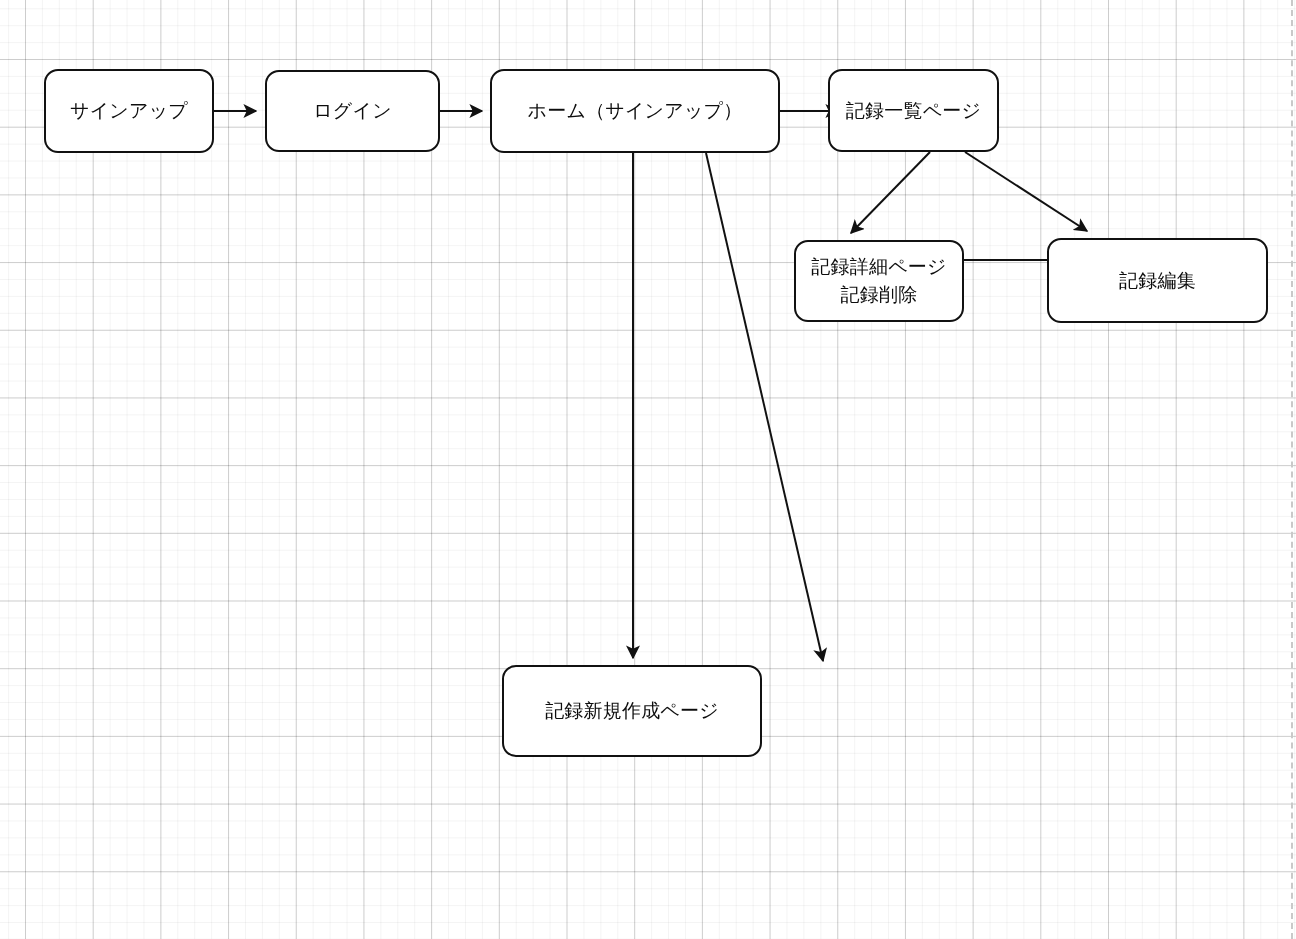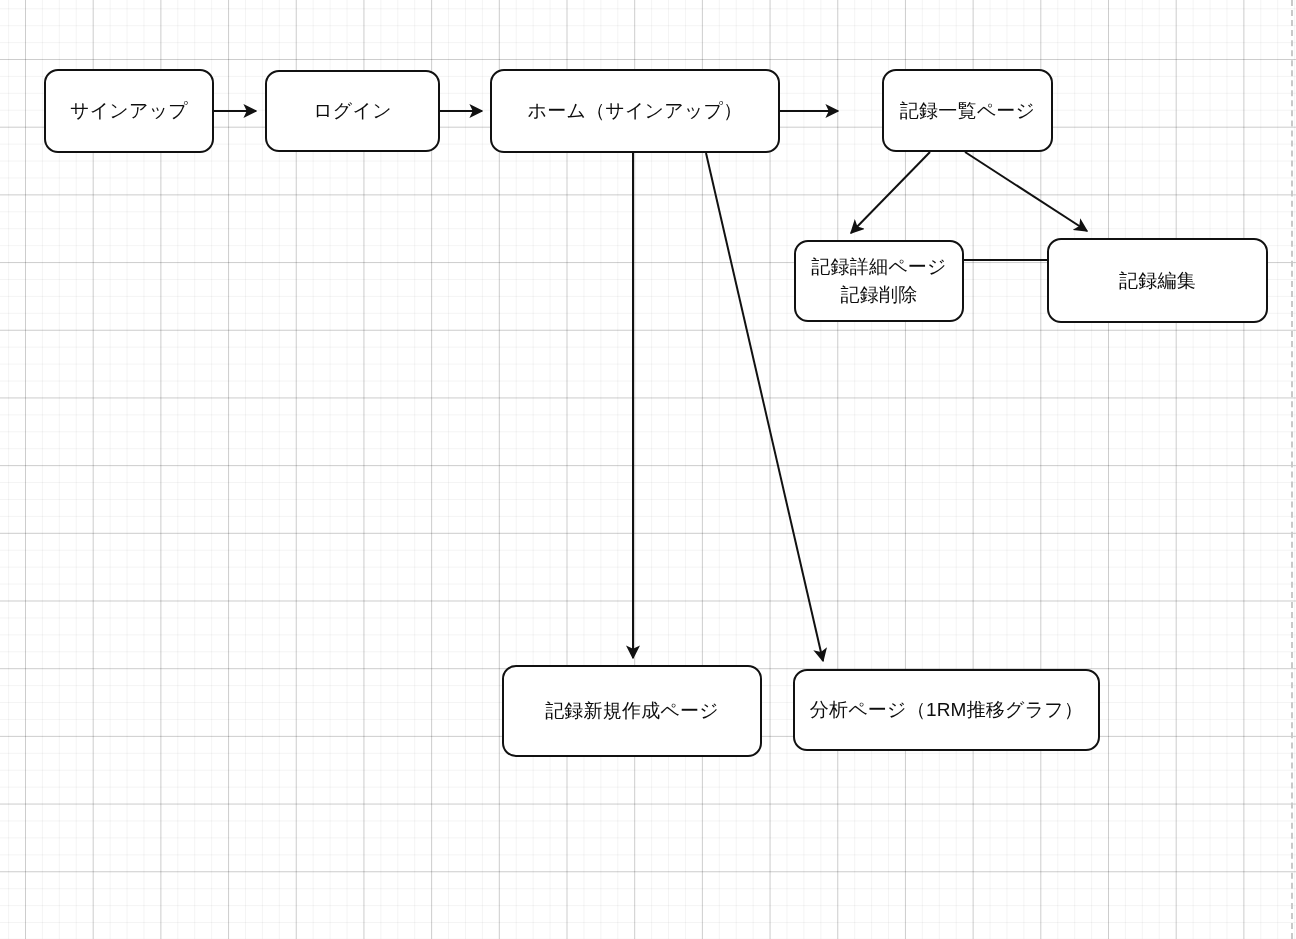--- a/index.html
+++ b/index.html
@@ -101,34 +101,31 @@
   </div>
 
   <div class="node" style="left:265px;top:70px;width:175px;height:82px">
     <span class="node-label">ログイン</span>
   </div>
 
   <div class="node" style="left:490px;top:69px;width:290px;height:84px">
     <span class="node-label">ホーム（サインアップ）</span>
   </div>
 
-  <div class="node" style="left:882px;top:69px;width:171px;height:83px">
+  <div class="node" style="left:828px;top:69px;width:171px;height:83px">
     <span class="node-label">記録一覧ページ</span>
   </div>
 
   <div class="node" style="left:794px;top:240px;width:170px;height:82px">
     <span class="node-label">記録詳細ページ
 記録削除</span>
   </div>
 
   <div class="node" style="left:502px;top:665px;width:260px;height:92px">
     <span class="node-label">記録新規作成ページ</span>
   </div>
 
   <div class="node" style="left:1047px;top:238px;width:221px;height:85px">
     <span class="node-label">記録編集</span>
   </div>
 
-  <div class="node" style="left:793px;top:669px;width:307px;height:82px">
-    <span class="node-label">分析ページ（1RM推移グラフ）</span>
-  </div>
 
 </div>
 
 </body></html>

